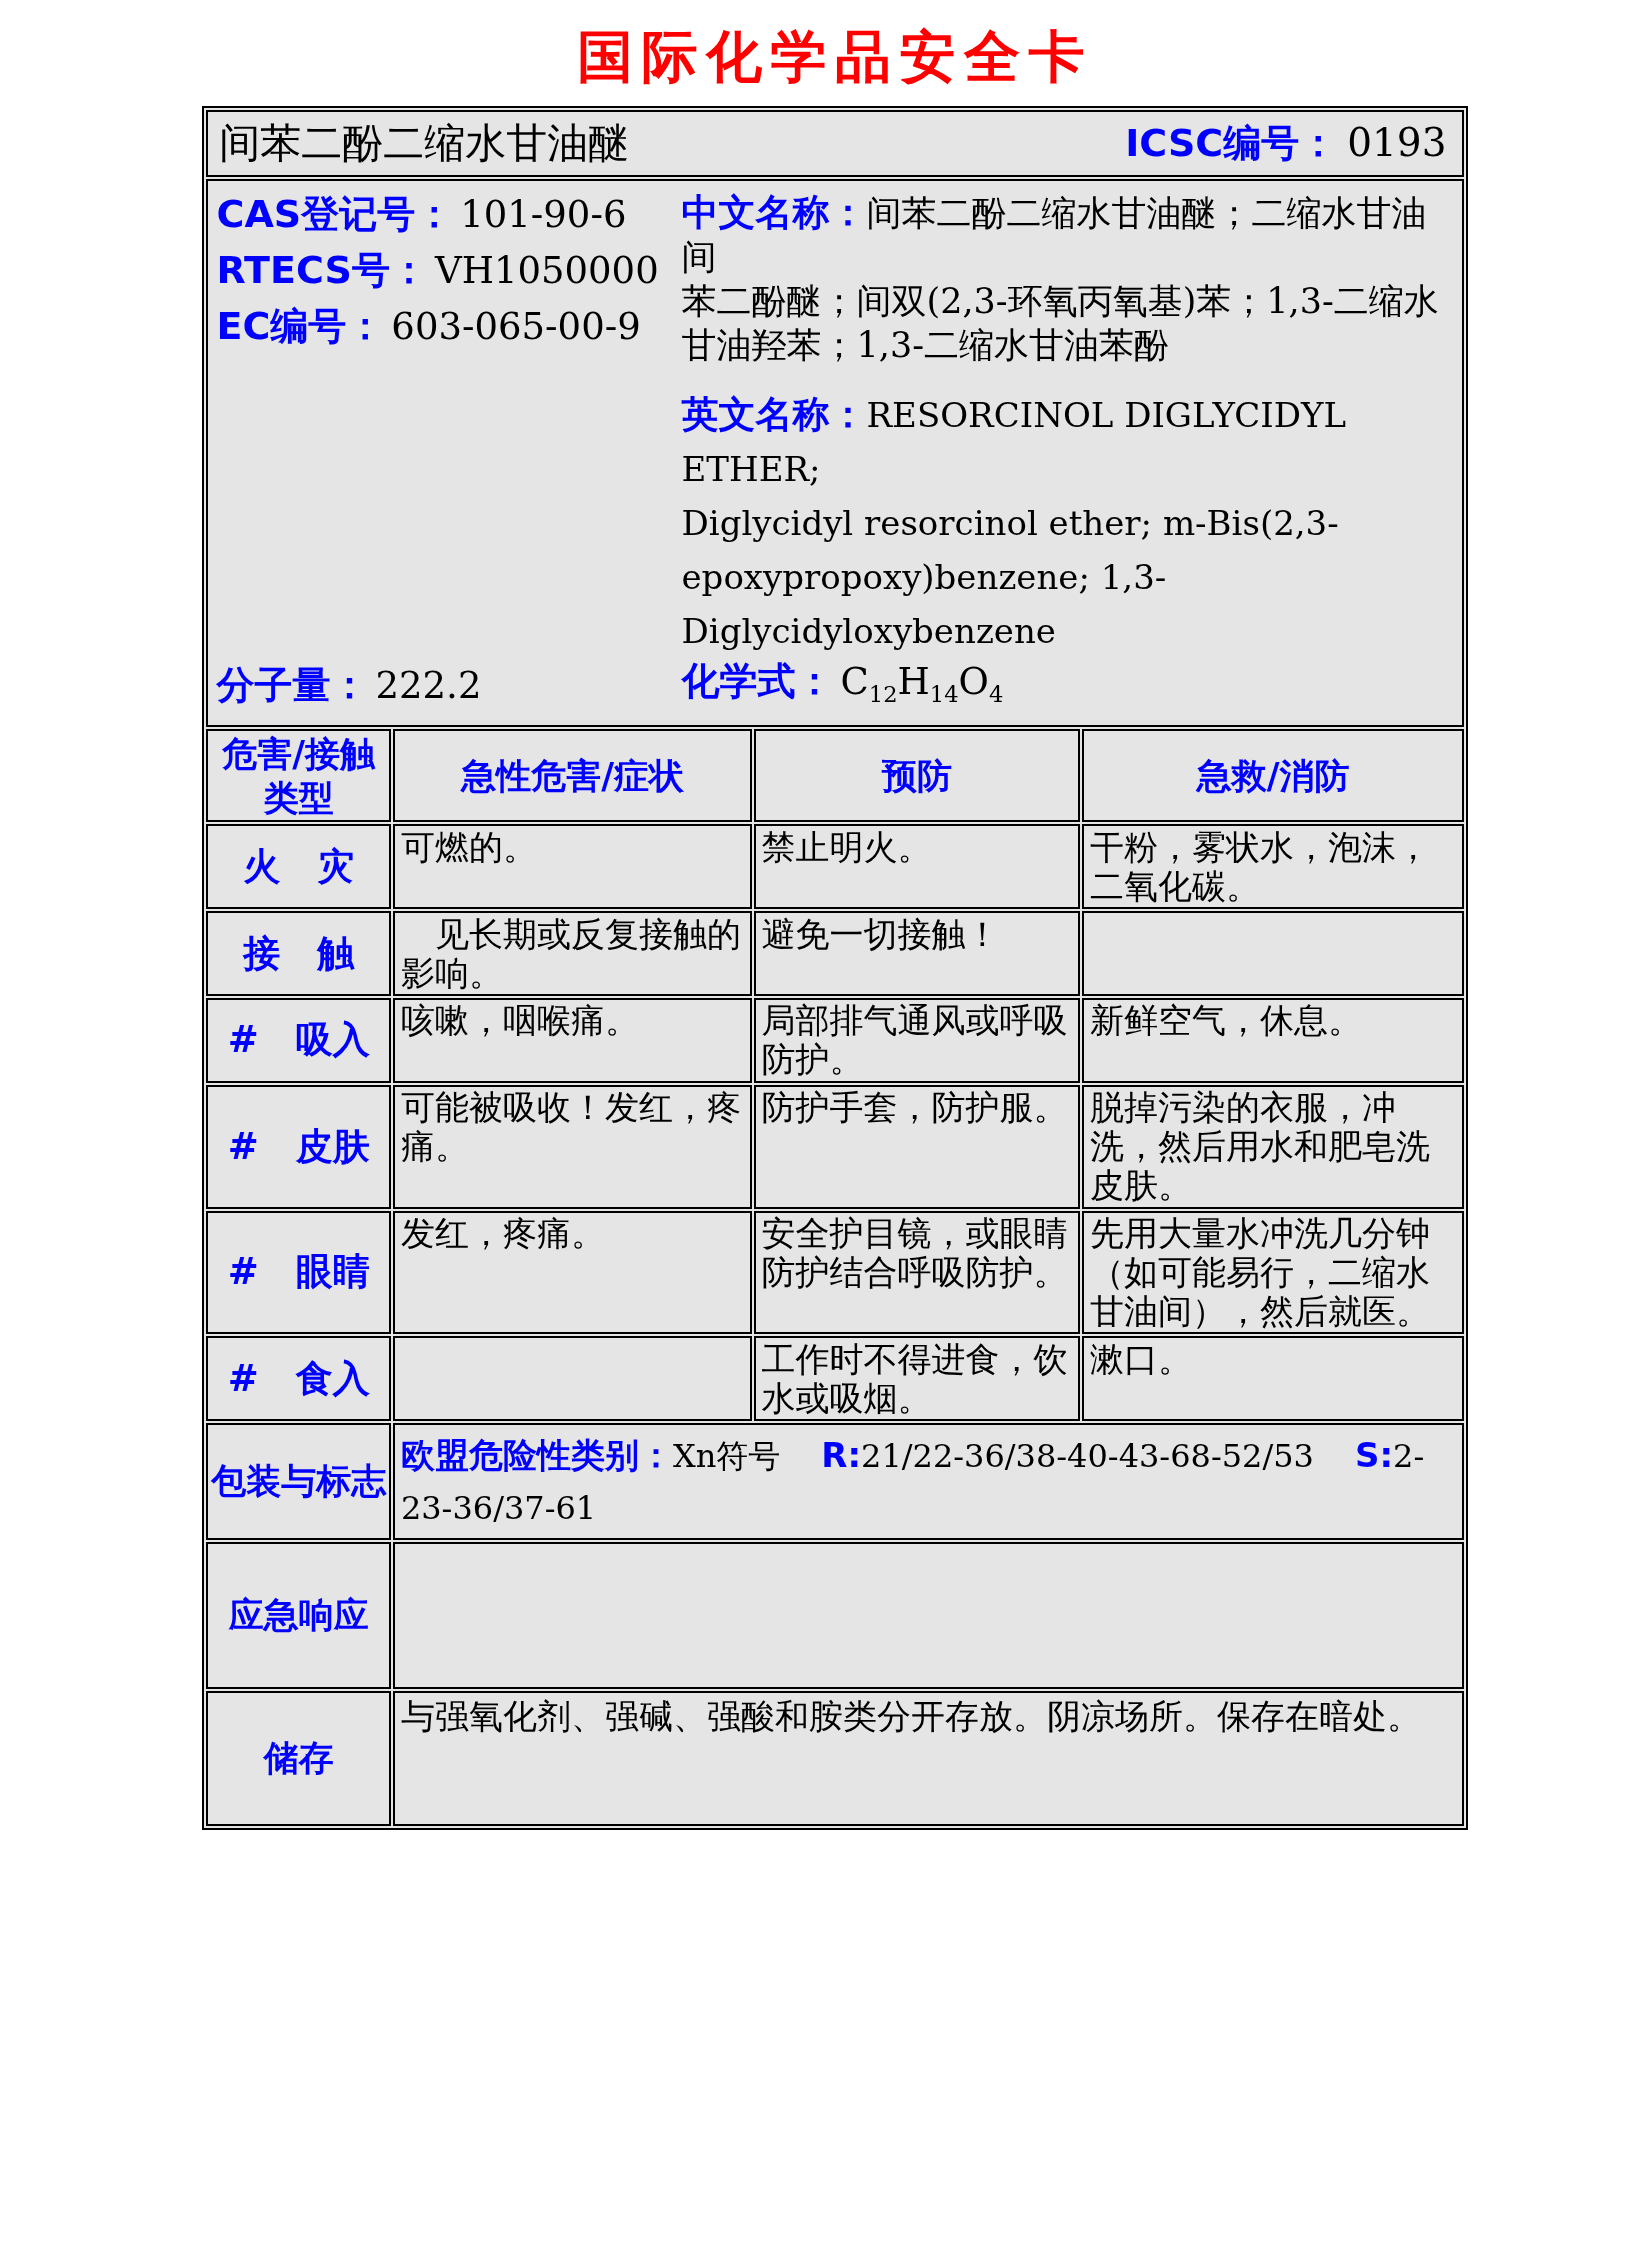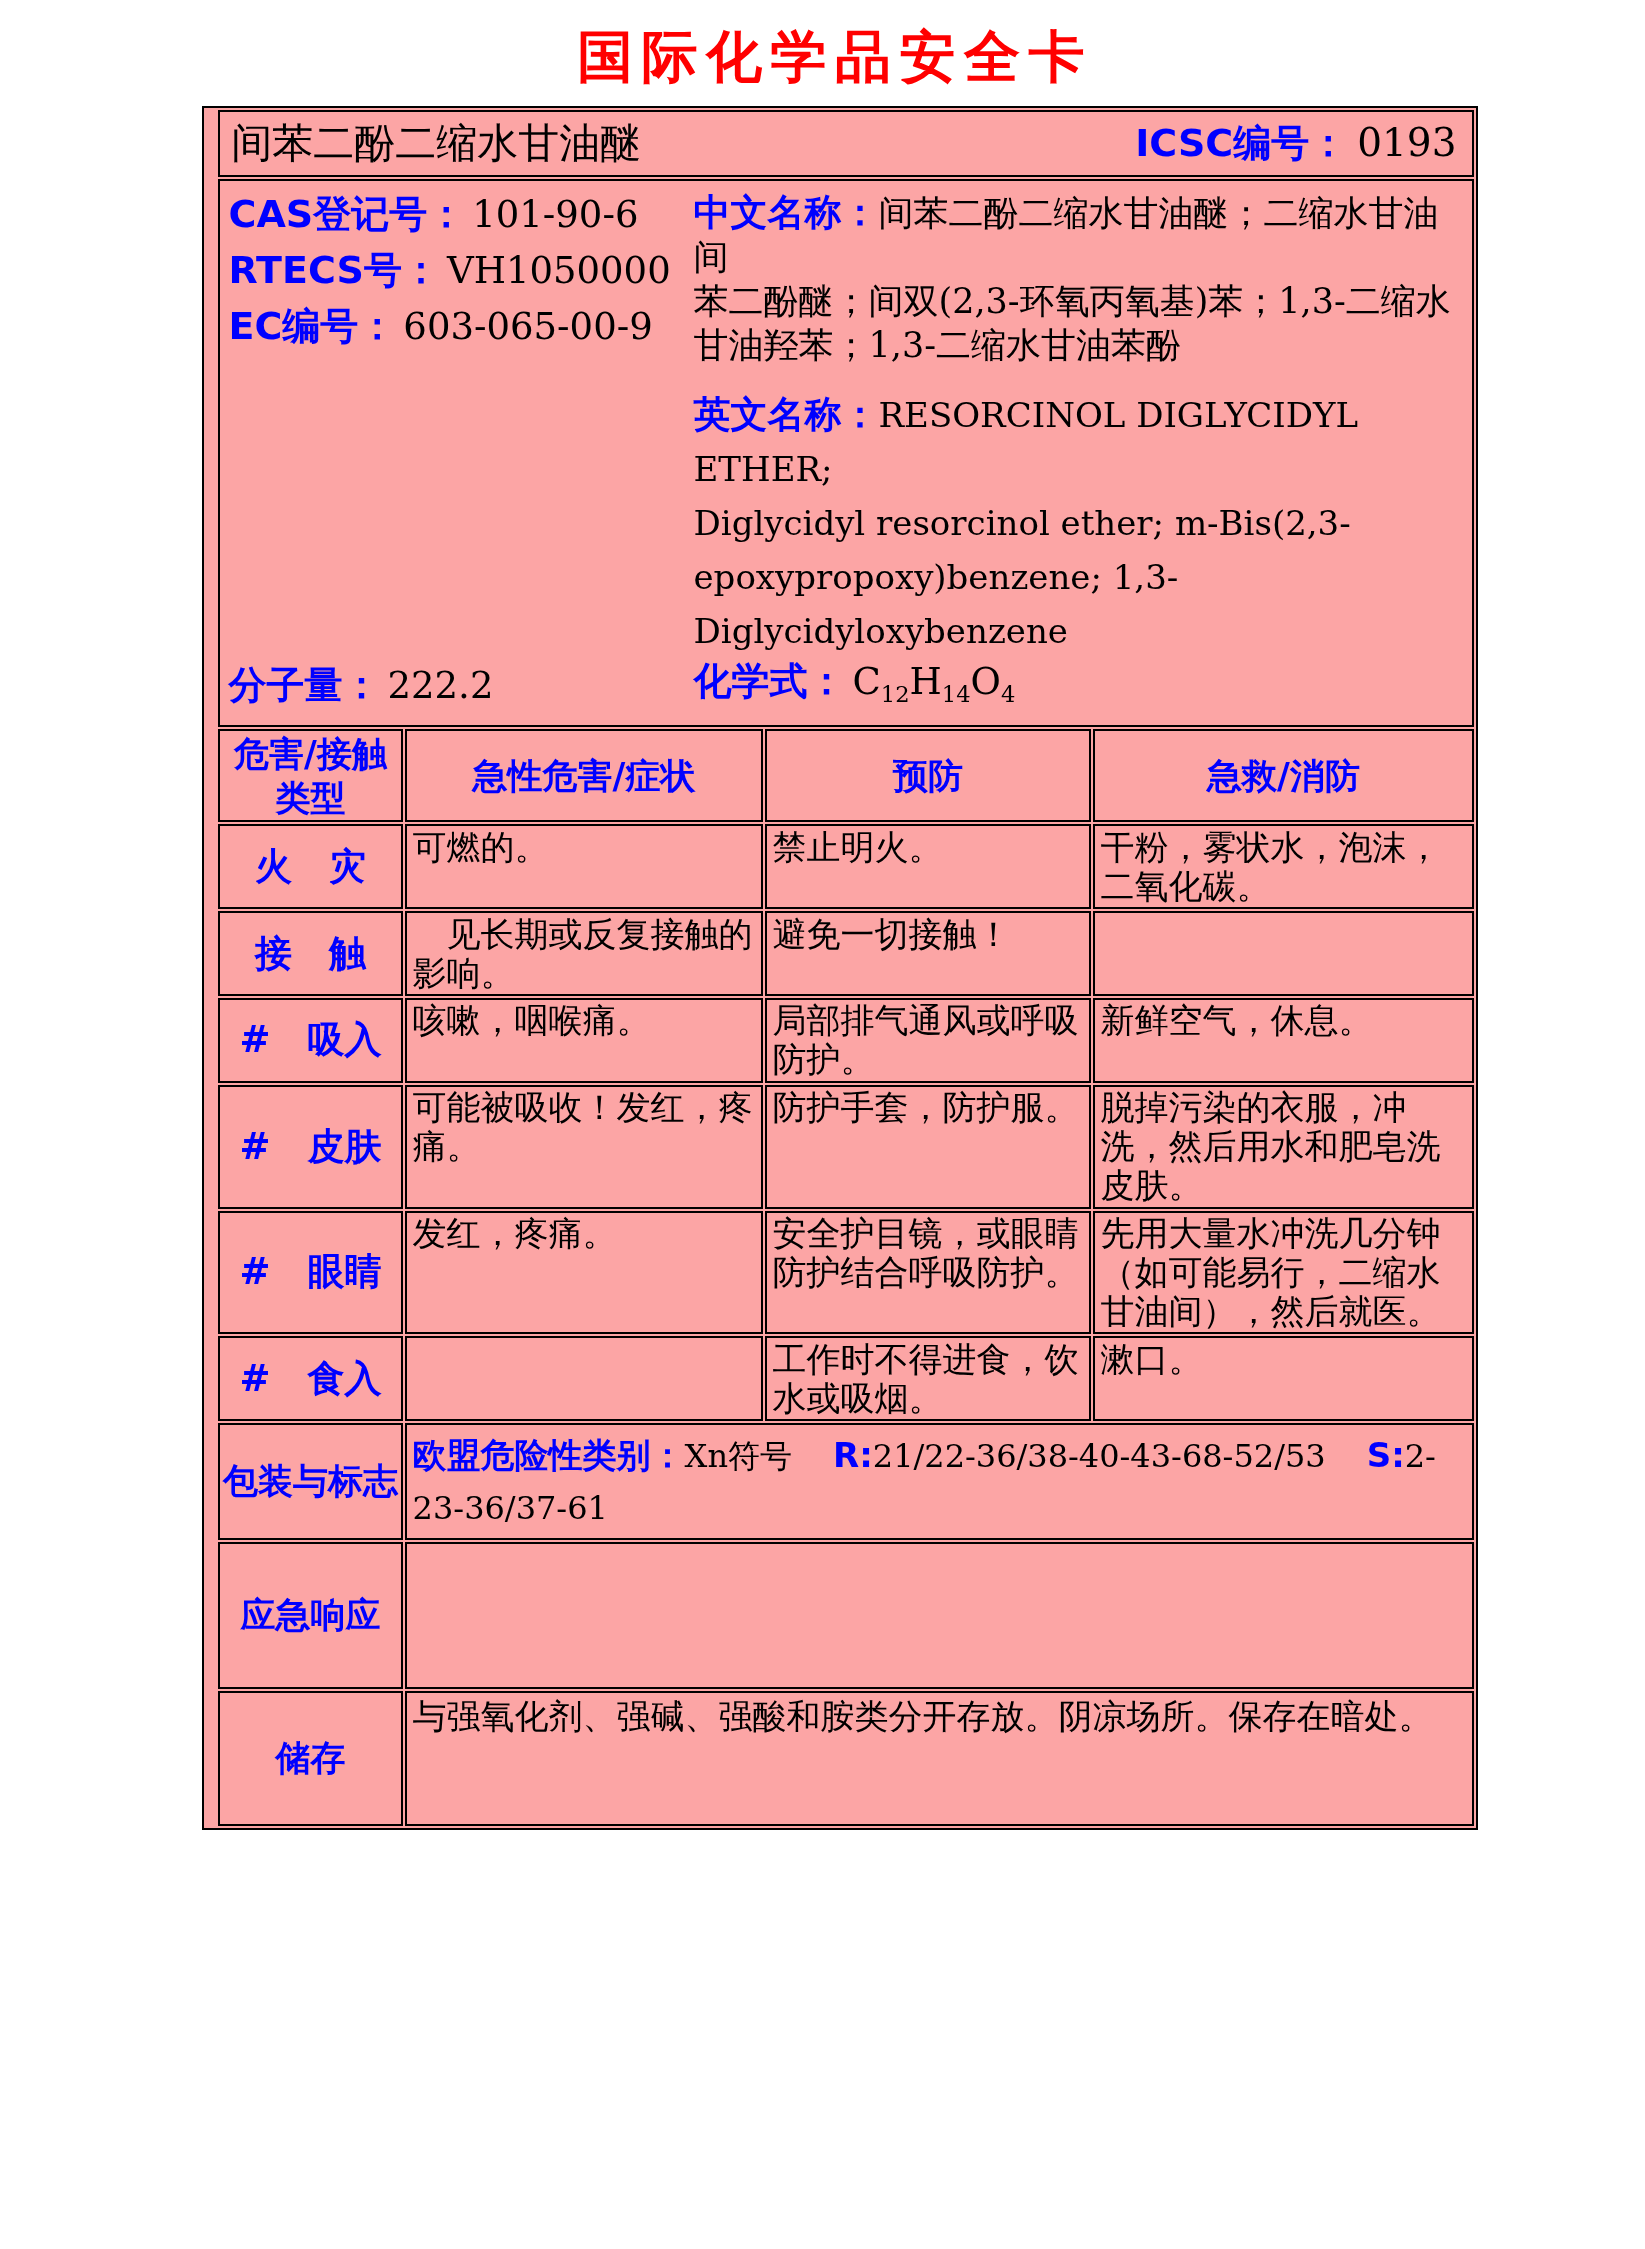--- a/index.html
+++ b/index.html
@@ -15,22 +15,21 @@
     text-align: center;
     font-family: Liberation Sans, sans-serif;
     font-weight: bold; font-size: 56px; letter-spacing: 8.5px;
     color: #ff0000;
   }
   table.card {
     position: absolute; top: 106px; left: 202px; width: 1266px;
     border-collapse: separate; border-spacing: 2.8px;
     border: 2.8px solid #000000;
     table-layout: fixed;
-    background: #fca5a5;
-    padding-left: 12px;
+    background: #e5e5e5;
   }
   col.c1 { width: 185px; }
   col.c2 { width: 358px; }
   col.c3 { width: 326px; }
   col.c4 { width: 381px; }
   td { border: 2.1px solid #000000; overflow: hidden; }
 
   
   .lbl, .th {
     font-family: "DejaVu Sans", "Liberation Sans", sans-serif;

